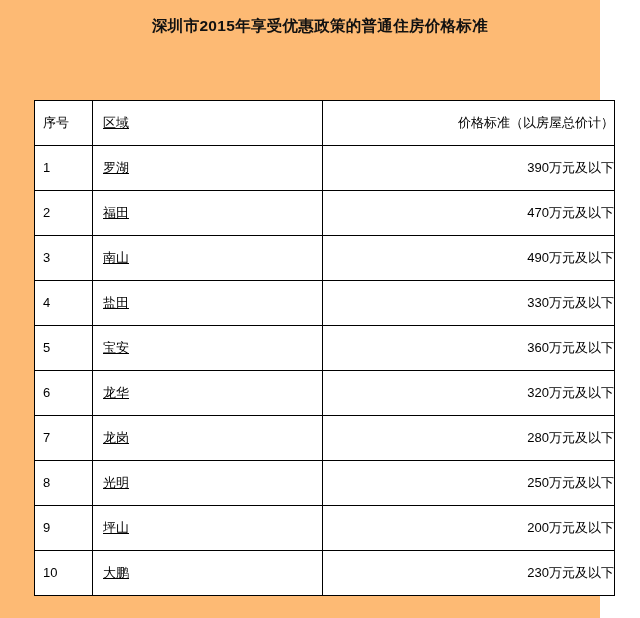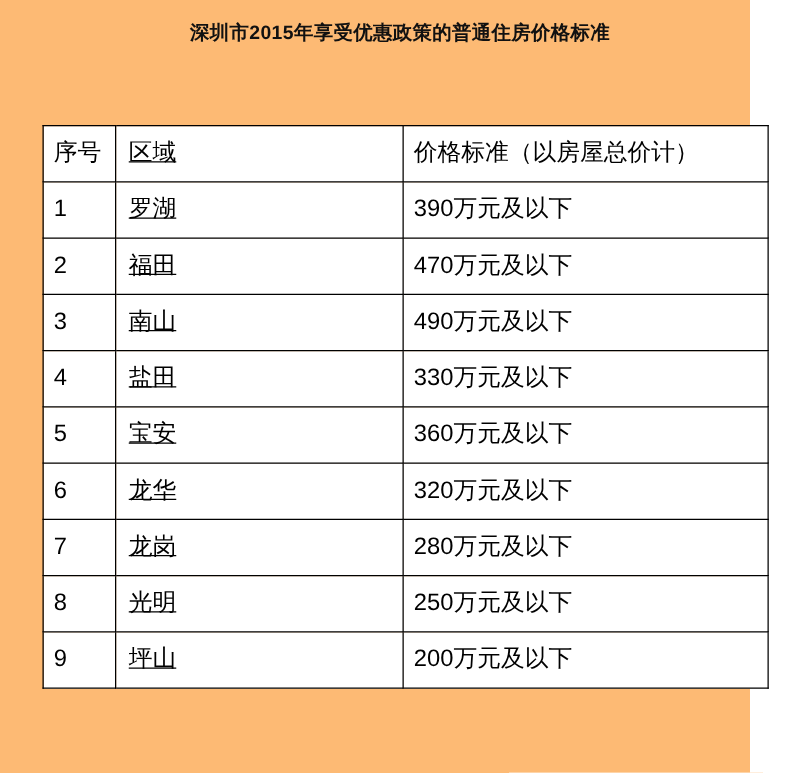--- a/index.html
+++ b/index.html
@@ -39,32 +39,32 @@
   }
   table.price-table {
     border-collapse: collapse;
     width: 580px;
     table-layout: fixed;
   }
   table.price-table td {
     border: 1px solid #000000;
     height: 44px;
     padding: 0 0 0 8px;
-    font-size: 19px;
+    font-size: 13px;
     vertical-align: middle;
     line-height: 1.2;
     color: #000000;
     background: #ffffff;
   }
   col.c-idx { width: 58px; }
   col.c-area { width: 230px; }
   col.c-std { width: 292px; }
   .cell-idx { letter-spacing: 0px; }
   .cell-area { padding-left: 10px !important; text-decoration: underline; }
-  .cell-std { padding-left: 8px !important; }
+  .cell-std { padding-left: 8px !important; text-align: right; }
   .header-row td {
     font-size: 14.5px;
   }
 </style>
 </head>
 <body>
 
 <div class="page">
 
   <div class="doc-title">深圳市2015年享受优惠政策的普通住房价格标准</div>
@@ -121,17 +121,22 @@
         <tr>
           <td class="cell-idx">8</td>
           <td class="cell-area">光明</td>
           <td class="cell-std">250万元及以下</td>
         </tr>
         <tr>
           <td class="cell-idx">9</td>
           <td class="cell-area">坪山</td>
           <td class="cell-std">200万元及以下</td>
         </tr>
+        <tr>
+          <td class="cell-idx">10</td>
+          <td class="cell-area">大鹏</td>
+          <td class="cell-std">230万元及以下</td>
+        </tr>
       </tbody>
     </table>
   </div>
 
 </div>
 
 </body></html>

